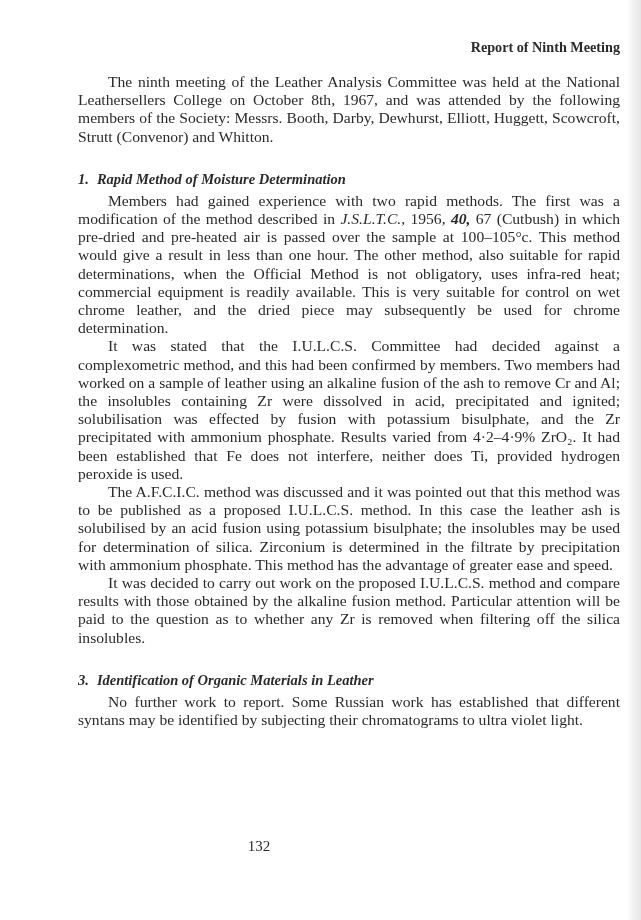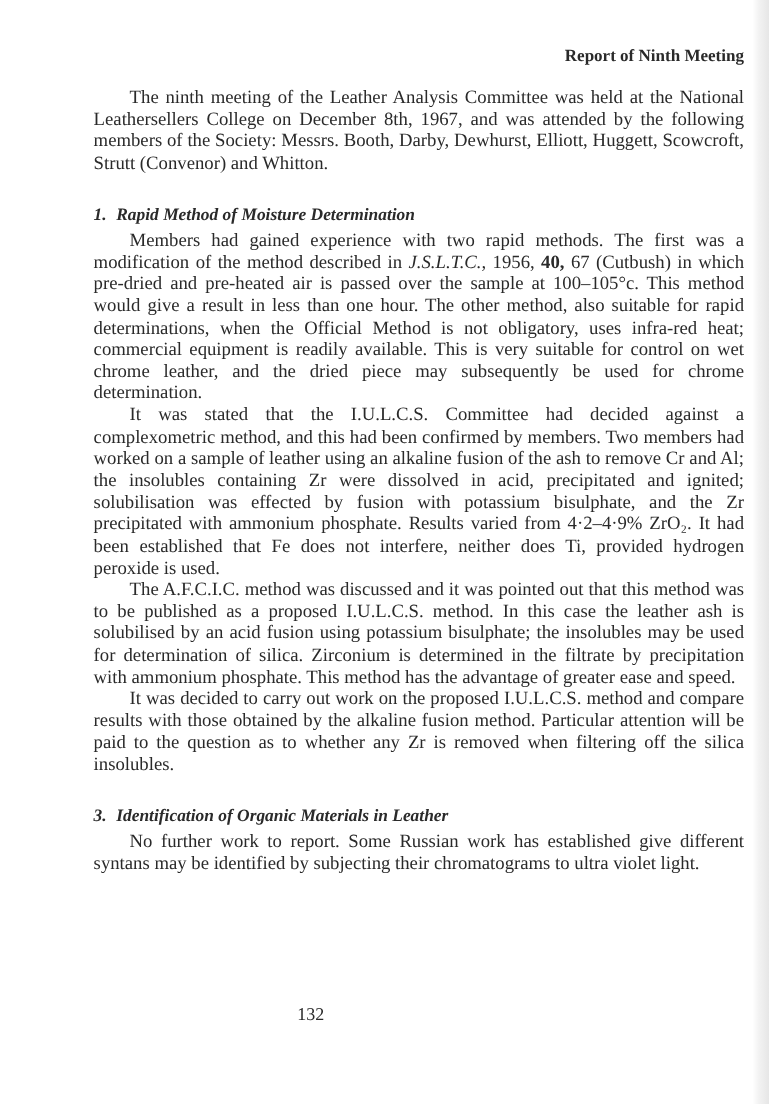--- a/index.html
+++ b/index.html
@@ -32,46 +32,46 @@
     font-size: 14.5px; font-weight: bold; margin: 24px 0 4px 0;
     line-height: 18px; text-align: left; font-style: italic;
   }
   h2 .num { margin-right: 8px; }
   .sec { }
   .pagenum {
     position: absolute; left: 0; width: 518px; top: 838px;
     text-align: center; font-size: 15px;
   }
   i { font-style: italic; }
-  b { font-weight: bold; }
+  b { font-weight: bold; font-style: italic; }
 </style>
 </head>
 <body>
 
 <div class="gutter"></div>
 
 <div class="page">
   <div class="subtitle">Report of Ninth Meeting</div>
 
-  <p>The ninth meeting of the Leather Analysis Committee was held at the National Leathersellers College on December 8th, 1967, and was attended by the following members of the Society: Messrs. Booth, Darby, Dewhurst, Elliott, Huggett, Scowcroft, Strutt (Convenor) and Whitton.</p>
+  <p>The ninth meeting of the Leather Analysis Committee was held at the National Leathersellers College on October 8th, 1967, and was attended by the following members of the Society: Messrs. Booth, Darby, Dewhurst, Elliott, Huggett, Scowcroft, Strutt (Convenor) and Whitton.</p>
 
   <div class="sec">
     <h2>
       <span class="num">1.</span><span>Rapid Method of Moisture Determination</span>
     </h2>
     <p><span>Members had gained experience with two rapid methods. The first was a modification of the method described in </span><i>J.S.L.T.C.,</i><span> 1956, </span><b>40,</b><span> 67 (Cutbush) in which pre-dried and pre-heated air is passed over the sample at 100–105°c. This method would give a result in less than one hour. The other method, also suitable for rapid determinations, when the Official Method is not obligatory, uses infra-red heat; commercial equipment is readily available. This is very suitable for control on wet chrome leather, and the dried piece may subsequently be used for chrome determination.</span></p>
   </div>
 
   <div class="sec">
     <p>It was stated that the I.U.L.C.S. Committee had decided against a complexometric method, and this had been confirmed by members. Two members had worked on a sample of leather using an alkaline fusion of the ash to remove Cr and Al; the insolubles containing Zr were dissolved in acid, precipitated and ignited; solubilisation was effected by fusion with potassium bisulphate, and the Zr precipitated with ammonium phosphate. Results varied from 4·2–4·9% ZrO₂. It had been established that Fe does not interfere, neither does Ti, provided hydrogen peroxide is used.</p>
     <p>The A.F.C.I.C. method was discussed and it was pointed out that this method was to be published as a proposed I.U.L.C.S. method. In this case the leather ash is solubilised by an acid fusion using potassium bisulphate; the insolubles may be used for determination of silica. Zirconium is determined in the filtrate by precipitation with ammonium phosphate. This method has the advantage of greater ease and speed.</p>
     <p>It was decided to carry out work on the proposed I.U.L.C.S. method and compare results with those obtained by the alkaline fusion method. Particular attention will be paid to the question as to whether any Zr is removed when filtering off the silica insolubles.</p>
   </div>
 
   <div class="sec">
     <h2>
       <span class="num">3.</span><span>Identification of Organic Materials in Leather</span>
     </h2>
-    <p>No further work to report. Some Russian work has established give different syntans may be identified by subjecting their chromatograms to ultra violet light.</p>
+    <p>No further work to report. Some Russian work has established that different syntans may be identified by subjecting their chromatograms to ultra violet light.</p>
   </div>
 </div>
 
 <div class="pagenum">132</div>
 
 </body></html>

